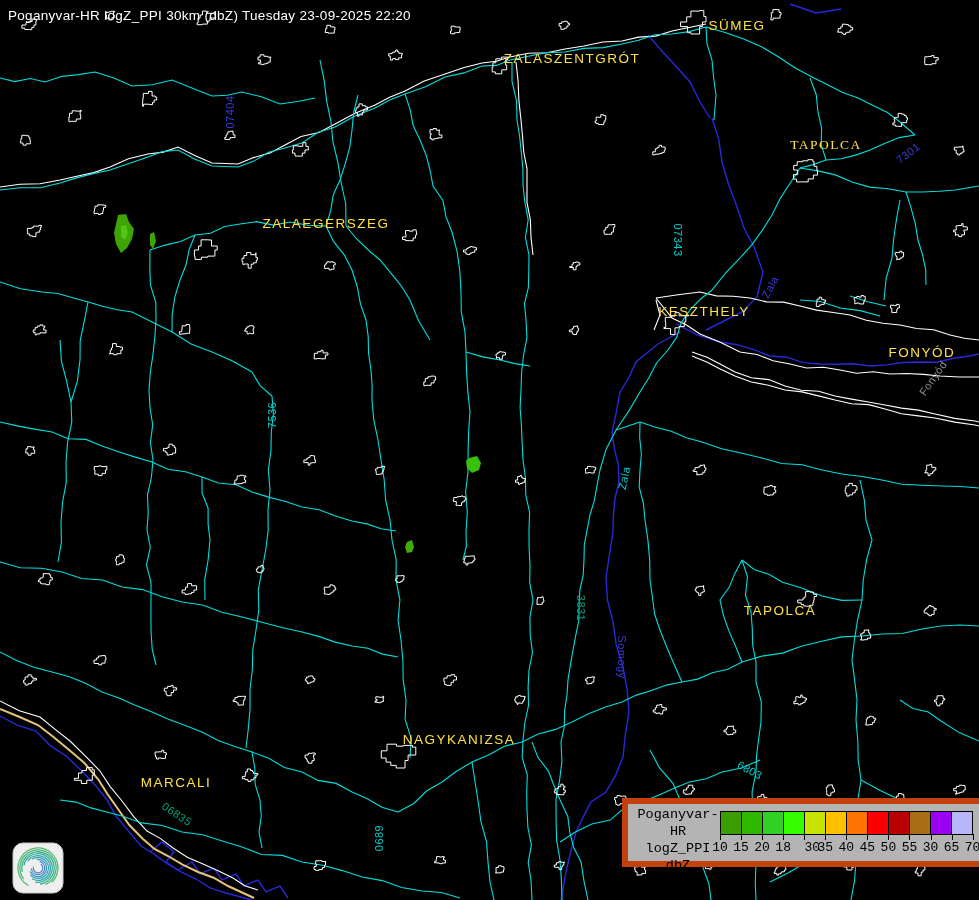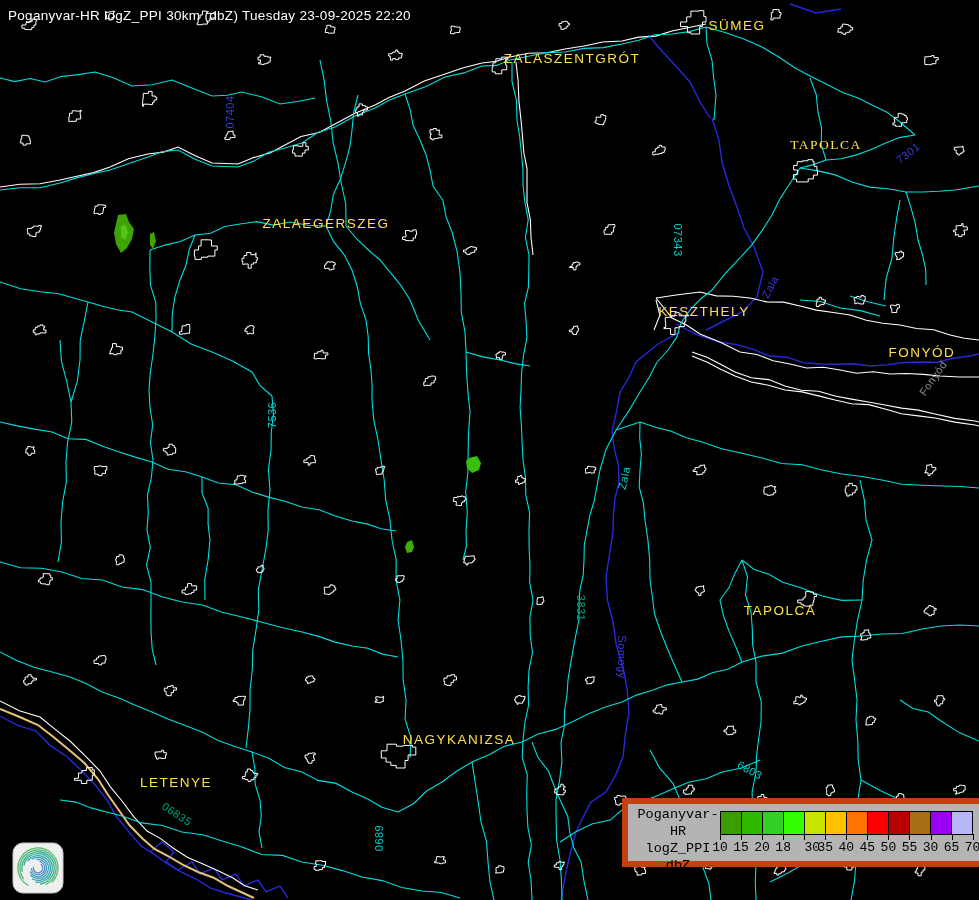--- a/index.html
+++ b/index.html
@@ -224,21 +224,21 @@
 
   <div id="labels-layer">
       <div class="map-label city" style="left: 572px; top: 58px; transform: translate(-50%, -50%) rotate(0deg);">ZALASZENTGRÓT</div>
       <div class="map-label city" style="left: 737px; top: 25px; transform: translate(-50%, -50%) rotate(0deg);">SÜMEG</div>
       <div class="map-label city" style="left: 826px; top: 145px; transform: translate(-50%, -50%) rotate(0deg); font-family: Liberation Serif, serif;">TAPOLCA</div>
       <div class="map-label city" style="left: 326px; top: 223px; transform: translate(-50%, -50%) rotate(0deg);">ZALAEGERSZEG</div>
       <div class="map-label city" style="left: 704px; top: 295px; transform: translate(-50%, -50%) rotate(0deg); margin-top: 16px;">KESZTHELY</div>
       <div class="map-label city" style="left: 922px; top: 352px; transform: translate(-50%, -50%) rotate(0deg);">FONYÓD</div>
       <div class="map-label city" style="left: 780px; top: 610px; transform: translate(-50%, -50%) rotate(0deg);">TAPOLCA</div>
       <div class="map-label city" style="left: 459px; top: 739px; transform: translate(-50%, -50%) rotate(0deg);">NAGYKANIZSA</div>
-      <div class="map-label city" style="left: 176px; top: 782px; transform: translate(-50%, -50%) rotate(0deg);">LETENYE</div>
+      <div class="map-label city" style="left: 176px; top: 782px; transform: translate(-50%, -50%) rotate(0deg);">MARCALI</div>
       <div class="map-label road-blue" style="left: 230px; top: 112px; transform: translate(-50%, -50%) rotate(-90deg);">07404</div>
       <div class="map-label road-blue" style="left: 908px; top: 153px; transform: translate(-50%, -50%) rotate(-38deg);">7301</div>
       <div class="map-label road-cyan" style="left: 272px; top: 415px; transform: translate(-50%, -50%) rotate(-90deg);">7536</div>
       <div class="map-label road-cyan" style="left: 678px; top: 240px; transform: translate(-50%, -50%) rotate(90deg);">07343</div>
       <div class="map-label road-teal" style="left: 581px; top: 608px; transform: translate(-50%, -50%) rotate(90deg);">3831</div>
       <div class="map-label road-blue" style="left: 622px; top: 657px; transform: translate(-50%, -50%) rotate(90deg);">Somogy</div>
       <div class="map-label road-cyan" style="left: 750px; top: 770px; transform: translate(-50%, -50%) rotate(28deg);">6803</div>
       <div class="map-label road-teal" style="left: 177px; top: 814px; transform: translate(-50%, -50%) rotate(33deg);">06835</div>
       <div class="map-label road-cyan" style="left: 379px; top: 838px; transform: translate(-50%, -50%) rotate(-90deg);">0689</div>
       <div class="map-label city-small" style="left: 933px; top: 378px; transform: translate(-50%, -50%) rotate(-55deg);">Fonyód</div>

